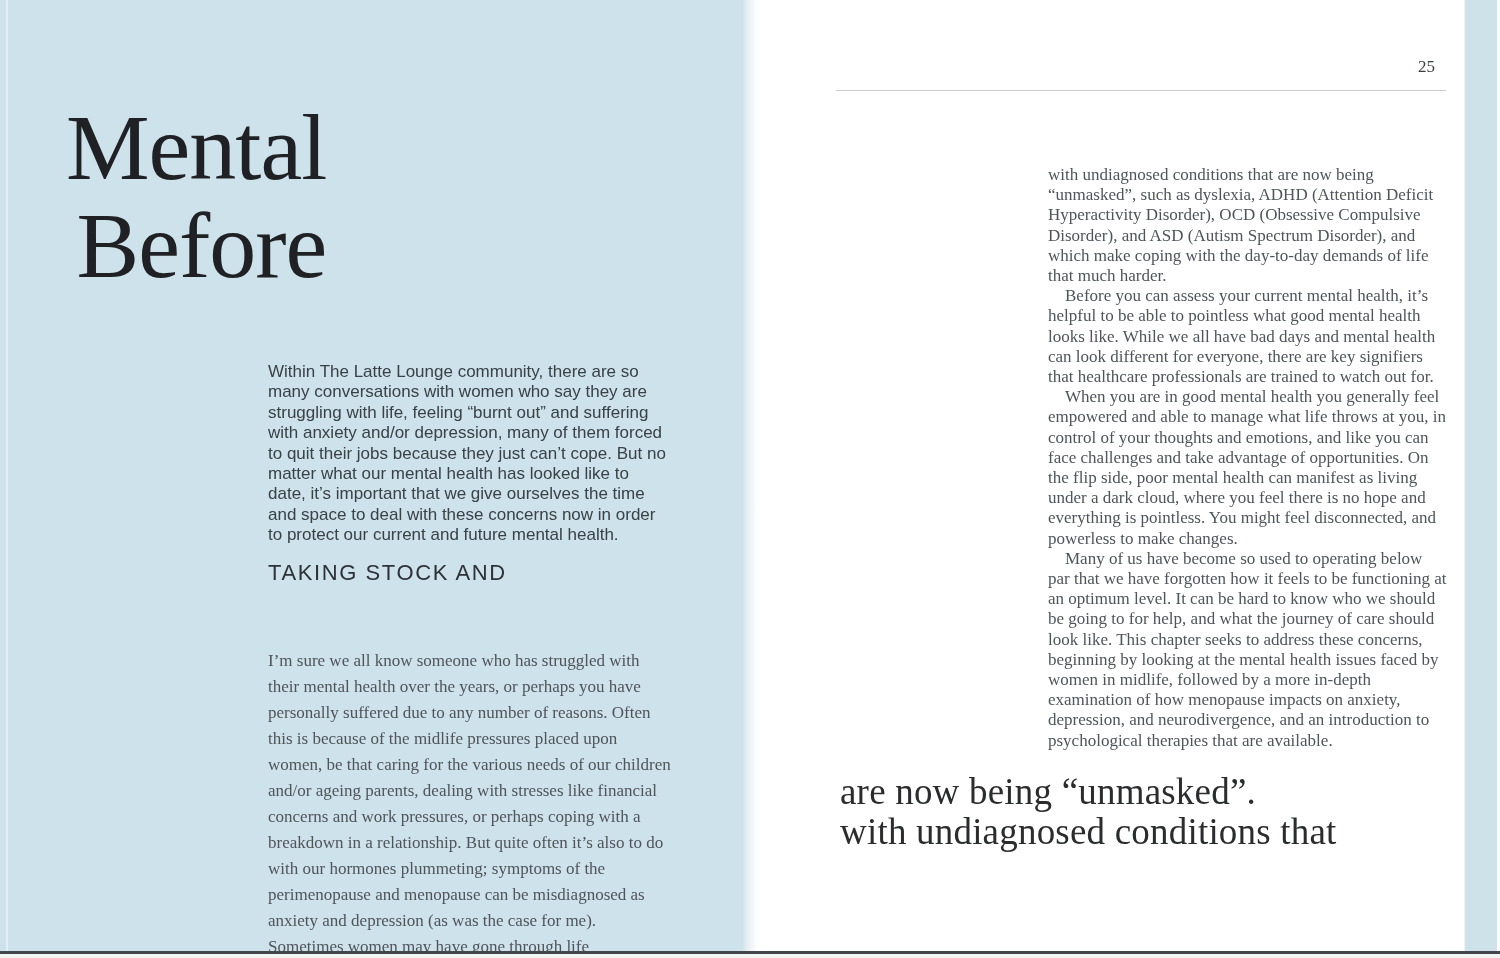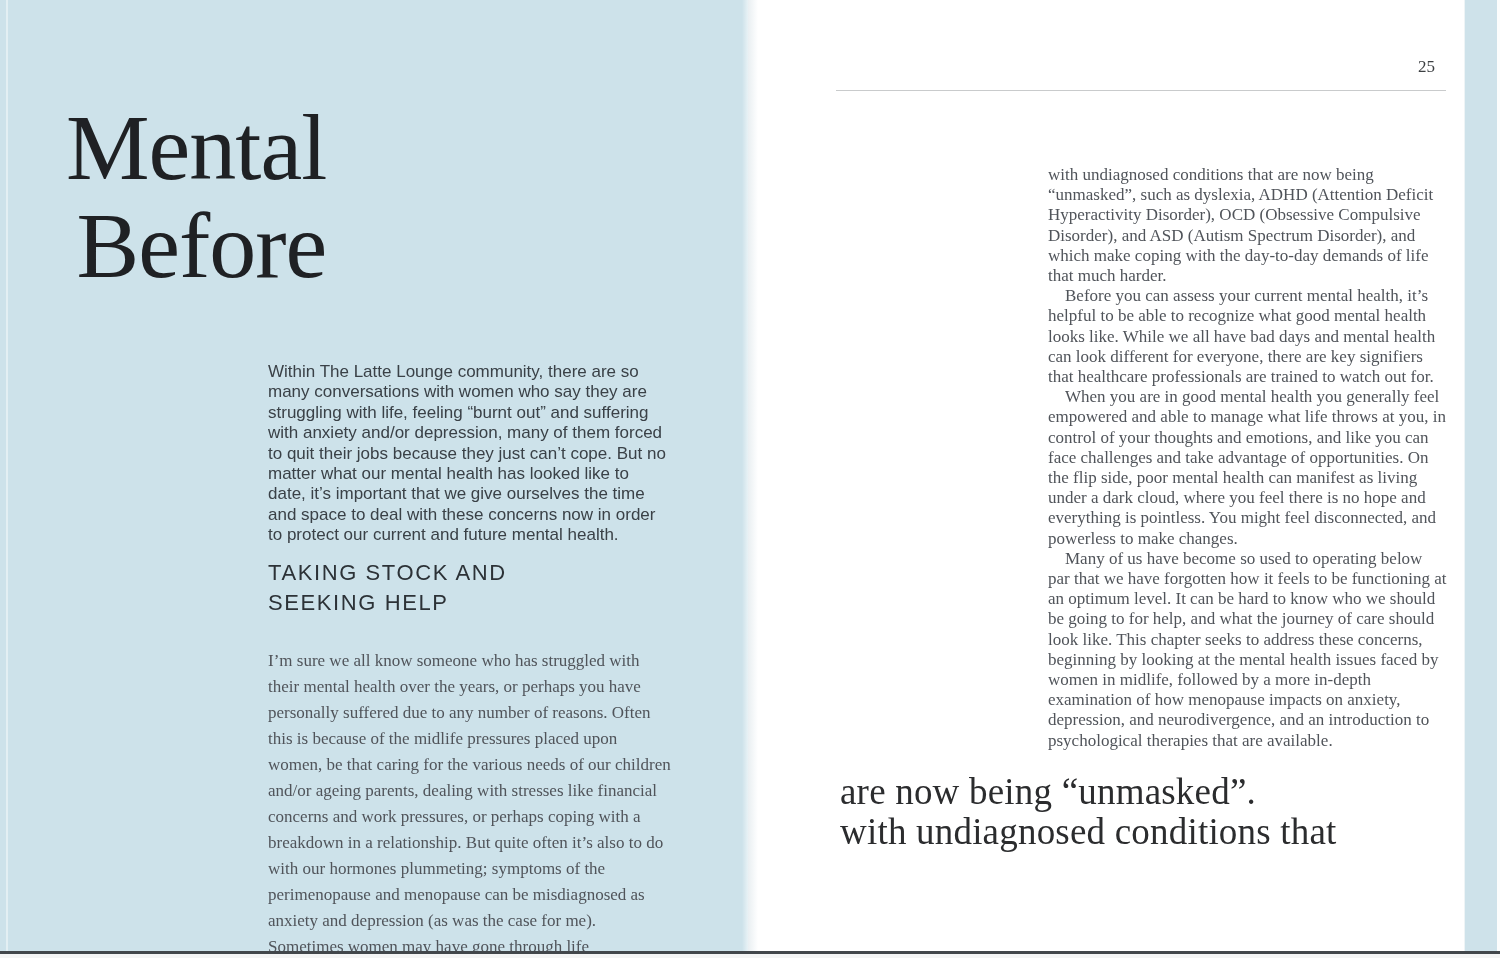--- a/index.html
+++ b/index.html
@@ -133,35 +133,34 @@
 
   <h1 class="chapter-title" style="margin:2px;text-align:right;">
     <span class="t-line">Mental</span>
     <span class="t-line">Before</span>
   </h1>
 
   <div class="intro-paragraph">Within The Latte Lounge community, there are so many conversations with women who say they are struggling with life, feeling “burnt out” and suffering with anxiety and/or depression, many of them forced to quit their jobs because they just can’t cope. But no matter what our mental health has looked like to date, it’s important that we give ourselves the time and space to deal with these concerns now in order to protect our current and future mental health.</div>
 
   <h2 class="section-heading" style="margin:0;">
     <span class="h-line">TAKING STOCK AND</span>
-    <span class="h-line">SEEKING HELP</span>
   </h2>
 
   <div class="left-body-paragraph">I’m sure we all know someone who has struggled with their mental health over the years, or perhaps you have personally suffered due to any number of reasons. Often this is because of the midlife pressures placed upon women, be that caring for the various needs of our children and/or ageing parents, dealing with stresses like financial concerns and work pressures, or perhaps coping with a breakdown in a relationship. But quite often it’s also to do with our hormones plummeting; symptoms of the perimenopause and menopause can be misdiagnosed as anxiety and depression (as was the case for me). Sometimes women may have gone through life</div>
 
   <div class="right-page">
     <div class="gutter-shadow"></div>
   </div>
 
   <div class="page-number">25</div>
   <div class="header-rule"></div>
 
   <div class="article-column">
     <p>with undiagnosed conditions that are now being “unmasked”, such as dyslexia, ADHD (Attention Deficit Hyperactivity Disorder), OCD (Obsessive Compulsive Disorder), and ASD (Autism Spectrum Disorder), and which make coping with the day-to-day demands of life that much harder.</p>
-    <p class="indent">Before you can assess your current mental health, it’s helpful to be able to recognize what good mental health looks like. While we all have bad days and mental health can look different for everyone, there are key signifiers that healthcare professionals are trained to watch out for.</p>
+    <p class="indent">Before you can assess your current mental health, it’s helpful to be able to pointless what good mental health looks like. While we all have bad days and mental health can look different for everyone, there are key signifiers that healthcare professionals are trained to watch out for.</p>
     <p class="indent">When you are in good mental health you generally feel empowered and able to manage what life throws at you, in control of your thoughts and emotions, and like you can face challenges and take advantage of opportunities. On the flip side, poor mental health can manifest as living under a dark cloud, where you feel there is no hope and everything is pointless. You might feel disconnected, and powerless to make changes.</p>
     <p class="indent">Many of us have become so used to operating below par that we have forgotten how it feels to be functioning at an optimum level. It can be hard to know who we should be going to for help, and what the journey of care should look like. This chapter seeks to address these concerns, beginning by looking at the mental health issues faced by women in midlife, followed by a more in-depth examination of how menopause impacts on anxiety, depression, and neurodivergence, and an introduction to psychological therapies that are available.</p>
   </div>
 
   <div class="pull-quote">
     <span class="q-line">are now being “unmasked”.</span>
     <span class="q-line">with undiagnosed conditions that</span>
   </div>
 
   <div class="next-page-edge"></div>

